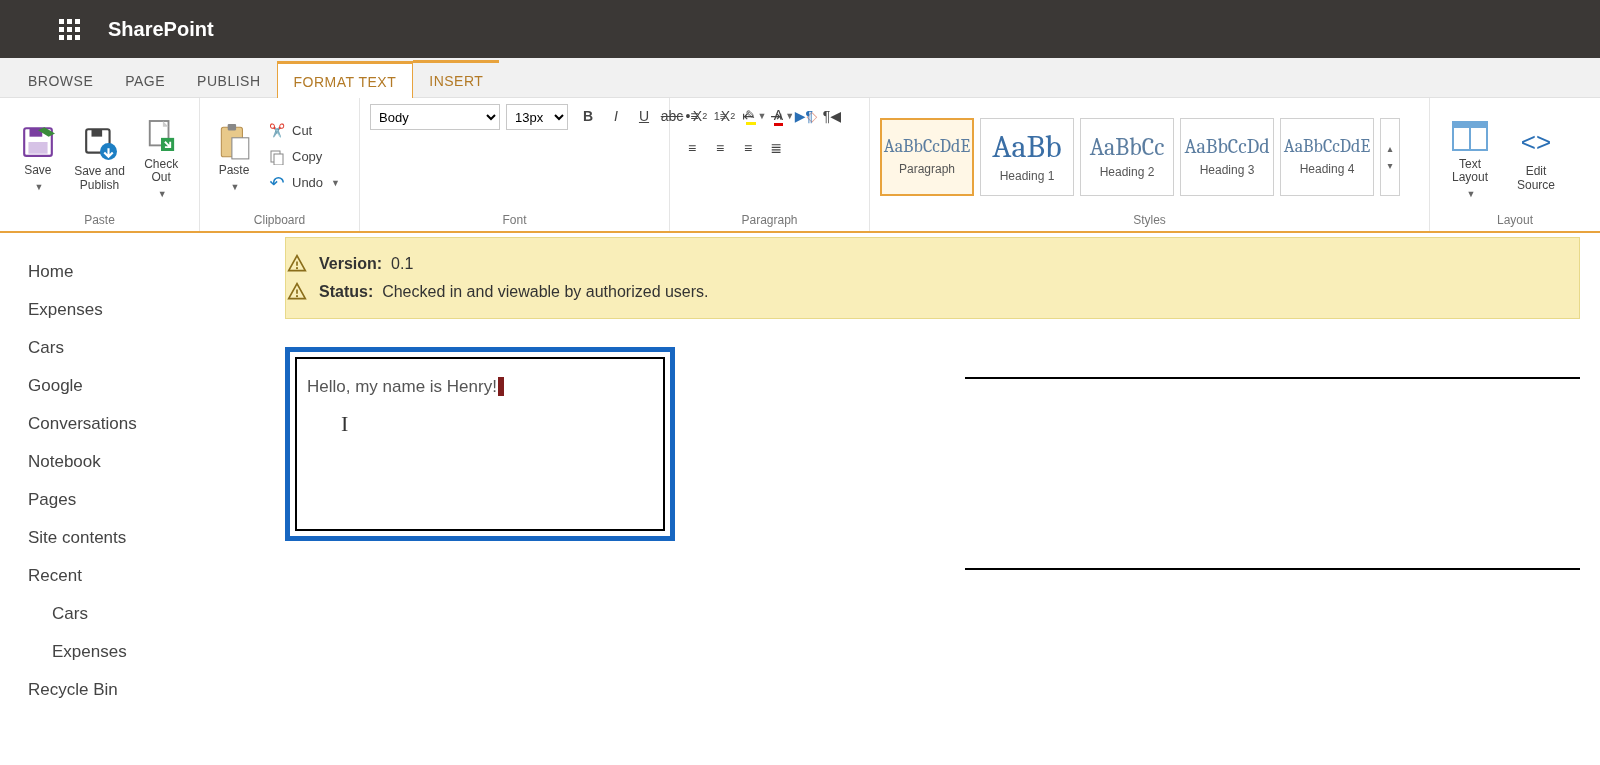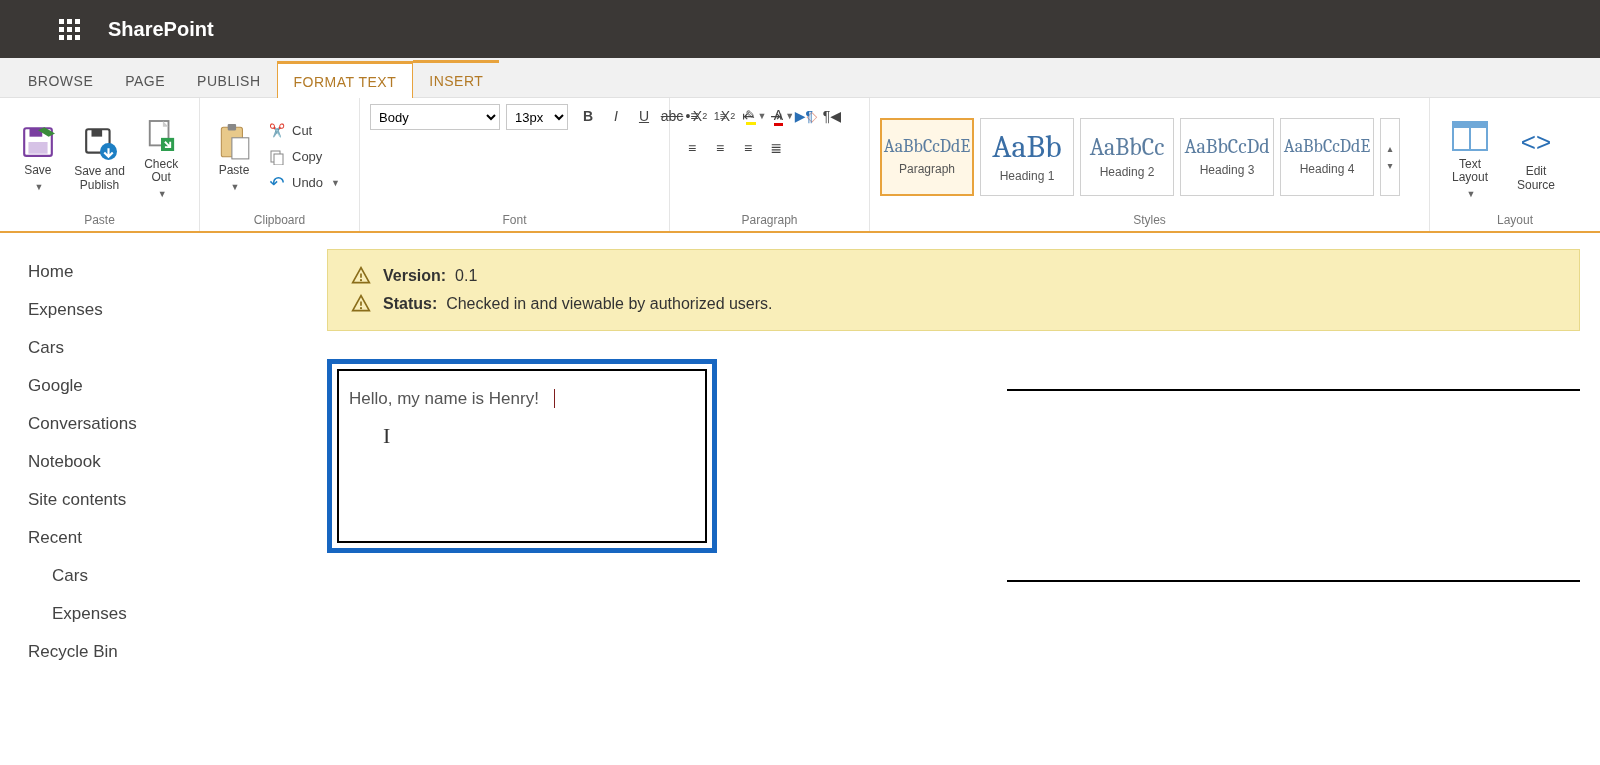--- a/index.html
+++ b/index.html
@@ -29,34 +29,34 @@
   .toolbar-icons{display:flex;gap:4px;align-items:center;}
   .ibtn{width:24px;height:24px;display:flex;align-items:center;justify-content:center;cursor:pointer;border-radius:2px;font-size:14px;color:#444;}
   .style-gallery{display:flex;gap:6px;align-items:center;}
   .style-item{border:1px solid #d0d0d0;width:94px;height:78px;display:flex;flex-direction:column;align-items:center;justify-content:center;cursor:pointer;background:#fff;overflow:hidden;}
   .style-item.sel{border:2px solid #e8a33d;background:#fff7e6;}
   .style-item .sample{font-family:Cambria,Georgia,serif;color:#5b7da0;font-size:18px;line-height:1;white-space:nowrap;}
   .style-item .sample.h1{font-size:32px;color:#3a6ea5;}
   .style-item .lbl{font-size:12px;color:#555;margin-top:6px;}
   .gallery-more{width:20px;height:78px;border:1px solid #d0d0d0;display:flex;flex-direction:column;align-items:center;justify-content:center;cursor:pointer;color:#666;font-size:10px;gap:6px;}
   
-  .body{display:flex;gap:42px;}
+  .body{display:flex;}
   .leftnav{width:285px;padding:20px 10px 20px 28px;font-size:17px;color:#444;}
   .leftnav .navitem{padding:9px 0;cursor:pointer;}
   .leftnav .sub{padding-left:24px;}
   .content{flex:1;padding-right:20px;}
-  .notice{background:#f9eeb9;border:1px solid #e8d98a;margin-top:16px;padding:12px 23px;font-size:16px;color:#333;}
+  .notice{background:#f9eeb9;border:1px solid #e8d98a;margin-top:4px;padding:12px 1px;font-size:16px;color:#333;}
   .notice-row{display:flex;align-items:center;gap:12px;padding:4px 0;}
   .warn-ico{width:20px;height:20px;}
   .editor-wrap{margin-top:28px;position:relative;}
   .editor-outline{border:5px solid #1766c1;width:390px;height:194px;padding:5px;}
   .editor-box{border:2px solid #000;width:100%;height:100%;padding:18px 10px;font-size:17px;color:#555;position:relative;}
   .editor-rule{position:absolute;left:680px;right:0;top:30px;border-top:2px solid #000;}
   .editor-rule2{position:absolute;left:680px;right:0;top:221px;border-top:2px solid #000;}
-  .text-cursor{border-right:1px solid #7f1d1d;padding-right:15px;}
+  .text-cursor{border-right:6px solid #7f1d1d;padding-right:1px;}
   .caret-icon{position:absolute;left:44px;top:52px;font-size:22px;color:#333;font-family:Georgia,serif;}
   svg{display:block;}
 </style>
 </head>
 <body>
 
 <div class="topbar">
   <div class="waffle">
     <div class="waffle-grid">
       <span></span>
@@ -297,20 +297,21 @@
 </div>
 
 <div class="body">
   <div class="leftnav">
     <div class="navitem">Home</div>
     <div class="navitem">Expenses</div>
     <div class="navitem">Cars</div>
     <div class="navitem">Google</div>
     <div class="navitem">Conversations</div>
     <div class="navitem">Notebook</div>
+    <div class="navitem">Pages</div>
     <div class="navitem">Site contents</div>
     <div class="navitem">Recent</div>
     <div class="navitem sub">Cars</div>
     <div class="navitem sub">Expenses</div>
     <div class="navitem">Recycle Bin</div>
   </div>
 
   <div class="content">
     <div class="notice">
       <div class="notice-row">

